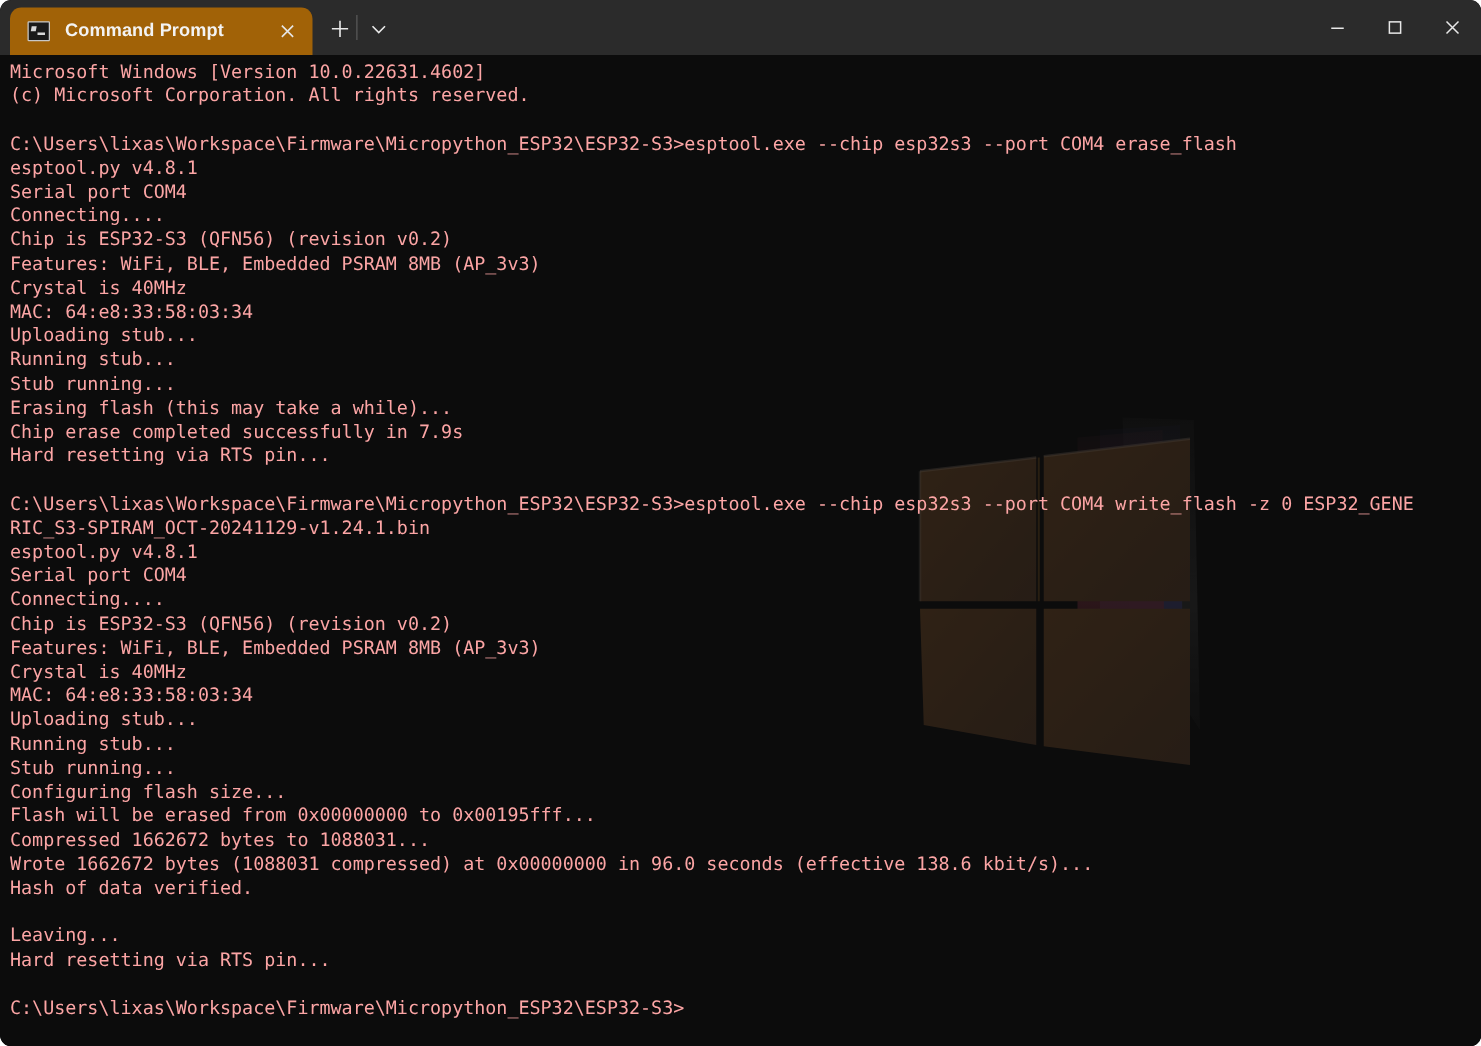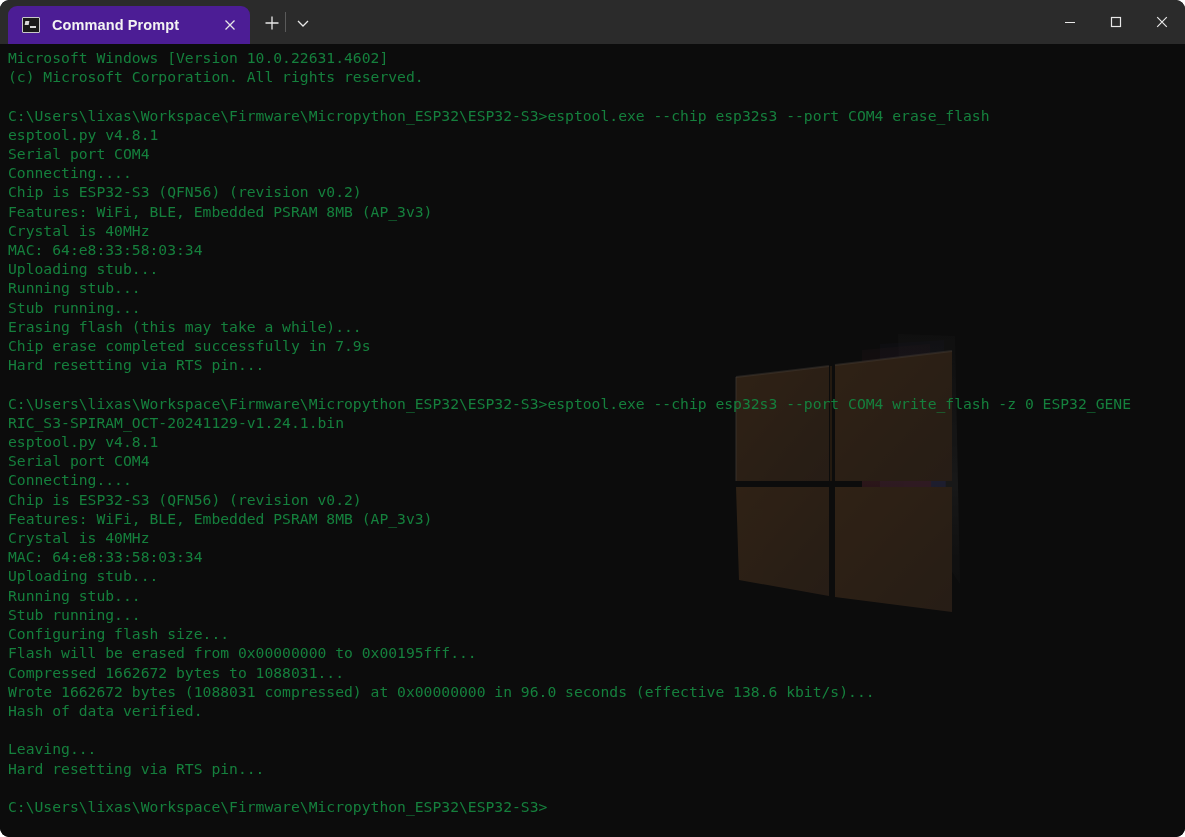--- a/index.html
+++ b/index.html
@@ -37,21 +37,21 @@
     border-top-left-radius: 9px;
     border-top-right-radius: 9px;
   }
 
   .tab {
     position: absolute;
     left: 8px;
     top: 6px;
     width: 242px;
     height: 38px;
-    background: #4c1d95;
+    background: #a16207;
     border-top-left-radius: 9px;
     border-top-right-radius: 9px;
     display: flex;
     align-items: center;
   }
   .tab-icon {
     position: absolute;
     left: 14px;
     top: 11px;
     width: 18px;
@@ -157,21 +157,21 @@
 
   .term-text {
     position: absolute;
     left: 8px;
     top: 4px;
     width: 1175px;
     margin: 0;
     font-family: "DejaVu Sans Mono", "Liberation Mono", monospace;
     font-size: 14.7px;
     line-height: 19.2px;
-    color: #15803d;
+    color: #fca5a5;
     white-space: pre;
     letter-spacing: 0px;
   }
 </style>
 </head>
 <body>
 
 <div class="window">
 
   <div class="titlebar">

